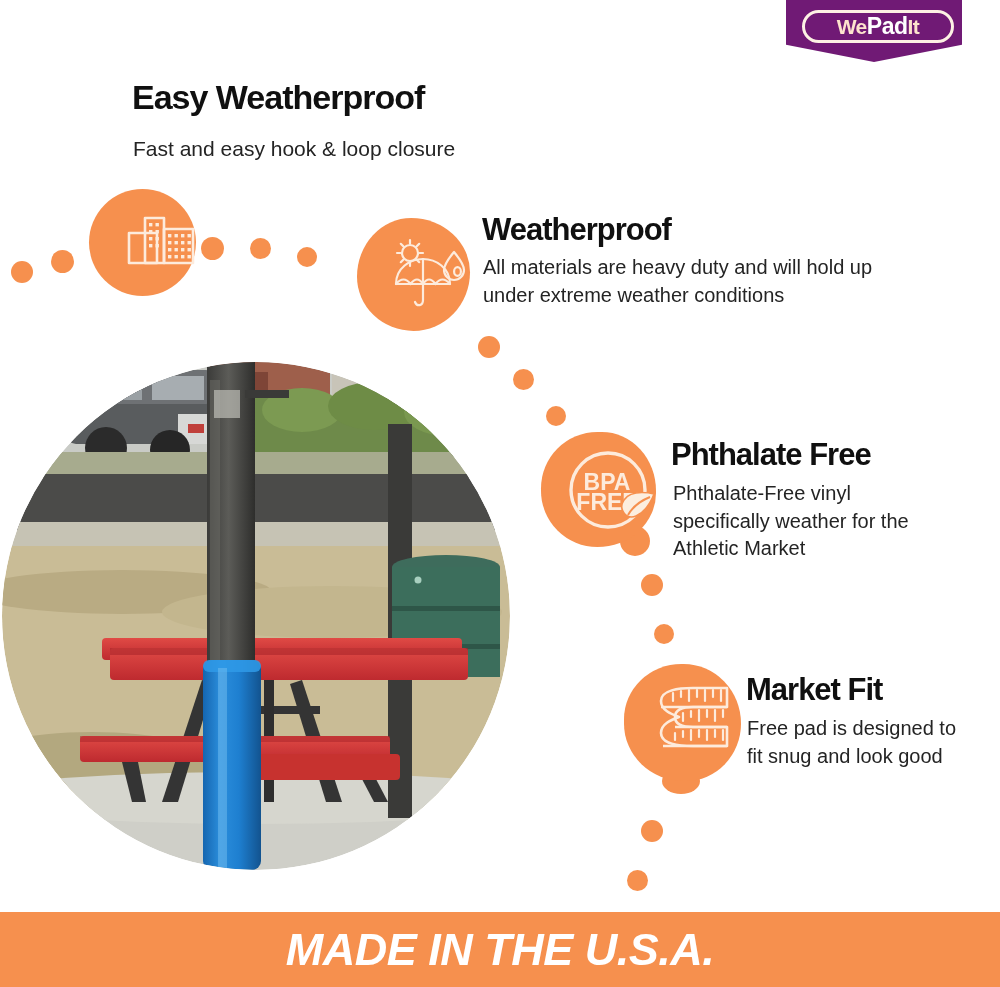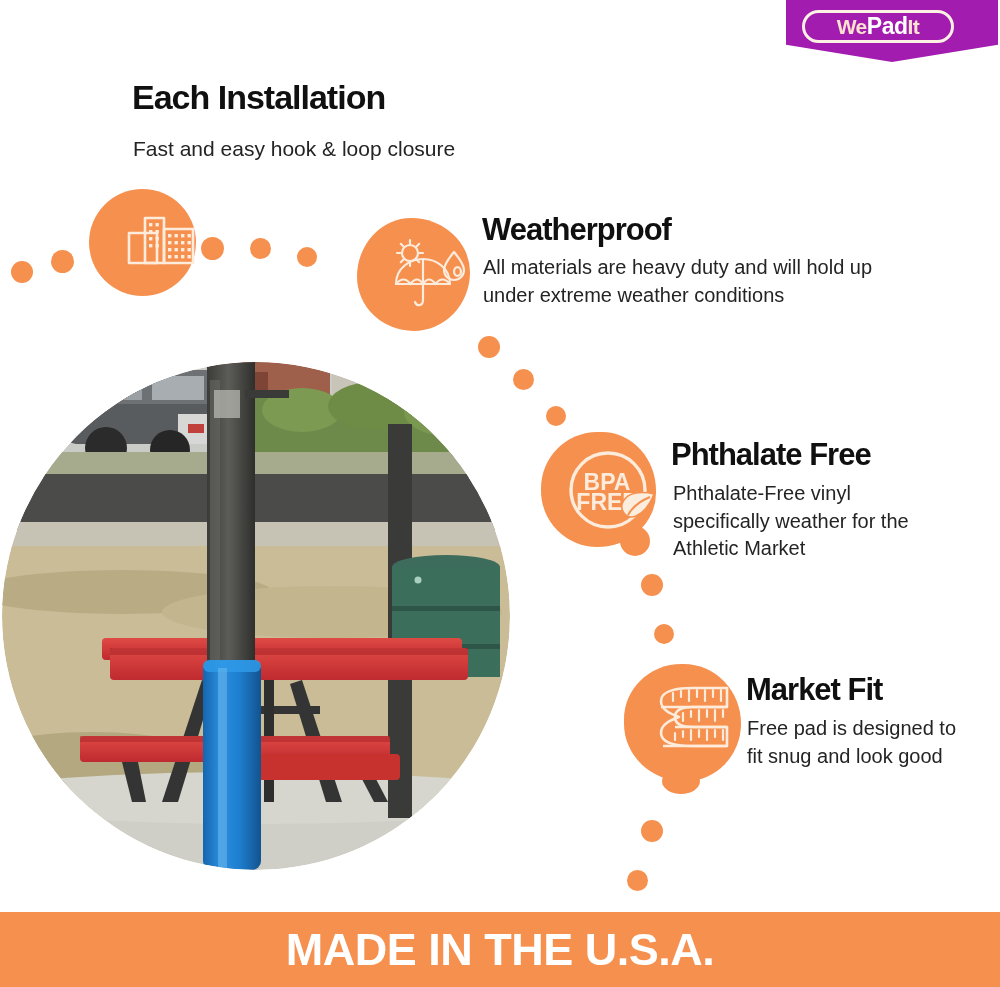--- a/index.html
+++ b/index.html
@@ -16,23 +16,23 @@
     height: 987px;
     background: #ffffff;
     overflow: hidden;
   }
 
   
   .logo-badge {
     position: absolute;
     top: 0;
     left: 786px;
-    width: 212px;
+    width: 176px;
     height: 62px;
-    background: #a21caf;
+    background: #701a75;
     -webkit-clip-path: polygon(0 0, 100% 0, 100% 72%, 50% 100%, 0 72%);
     clip-path: polygon(0 0, 100% 0, 100% 72%, 50% 100%, 0 72%);
   }
   .logo-inner {
     position: absolute;
     left: 16px;
     top: 10px;
     width: 152px;
     height: 33px;
     border: 3px solid #FDF1E4;
@@ -119,40 +119,41 @@
   #banner {
     position: absolute;
     left: 0;
     bottom: 0;
     width: 1000px;
     height: 75px;
     background: #F6904E;
     display: flex;
     align-items: center;
     justify-content: center;
+    font-style: italic;
   }
   #banner-text {
     color: #ffffff;
     font-size: 45px;
     font-weight: bold;
     letter-spacing: -0.5px;
   }
 </style>
 </head>
 <body>
 
 <div id="page">
 
   <div class="logo-badge">
     <div class="logo-inner">
       <span class="logo-txt"><span class="logo-we">We</span><span class="logo-pad">Pad</span><span class="logo-it">It</span></span>
     </div>
   </div>
 
-  <div class="feature-title" id="f1-title">Each Installation</div>
+  <div class="feature-title" id="f1-title">Easy Weatherproof</div>
   <div class="feature-desc" id="f1-desc">Fast and easy hook &amp; loop closure</div>
 
   <div class="icon-circle" id="icon-install">
     <svg width="70" height="60" viewBox="0 0 70 60" aria-hidden="true">
       <g fill="none" stroke="#FDEBDC" stroke-width="2.6" stroke-linejoin="round">
         <rect x="3" y="20" width="28" height="30"></rect>
         <rect x="19" y="5" width="19" height="45"></rect>
         <rect x="38" y="16" width="29" height="34"></rect>
       </g>
       <g fill="#FDEBDC">

